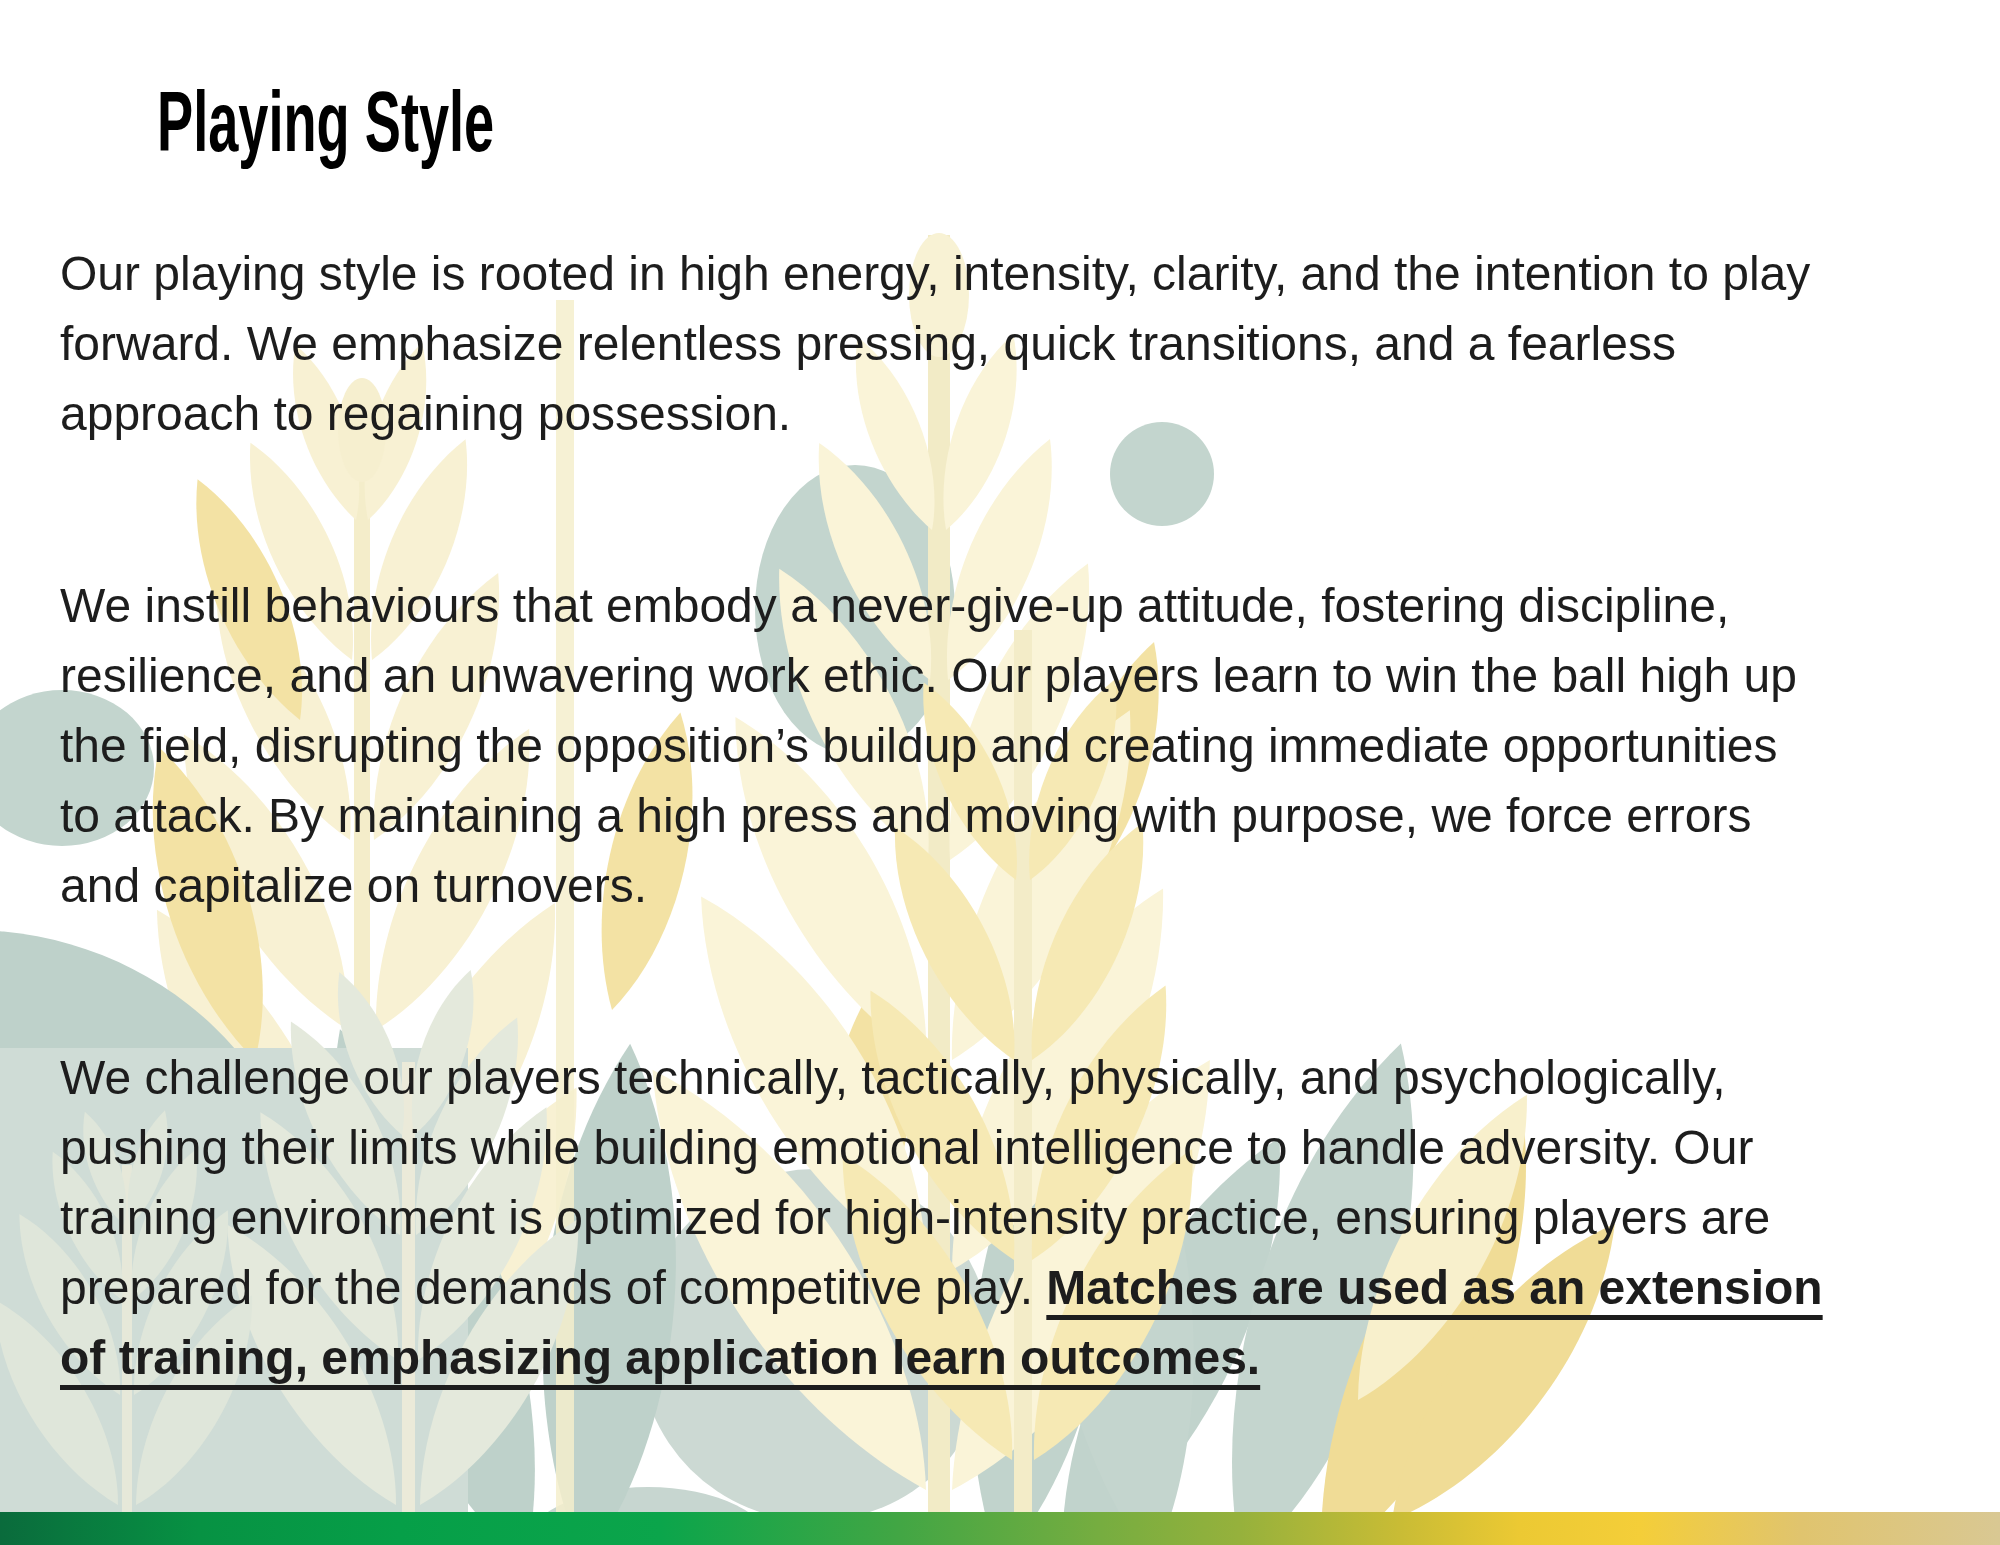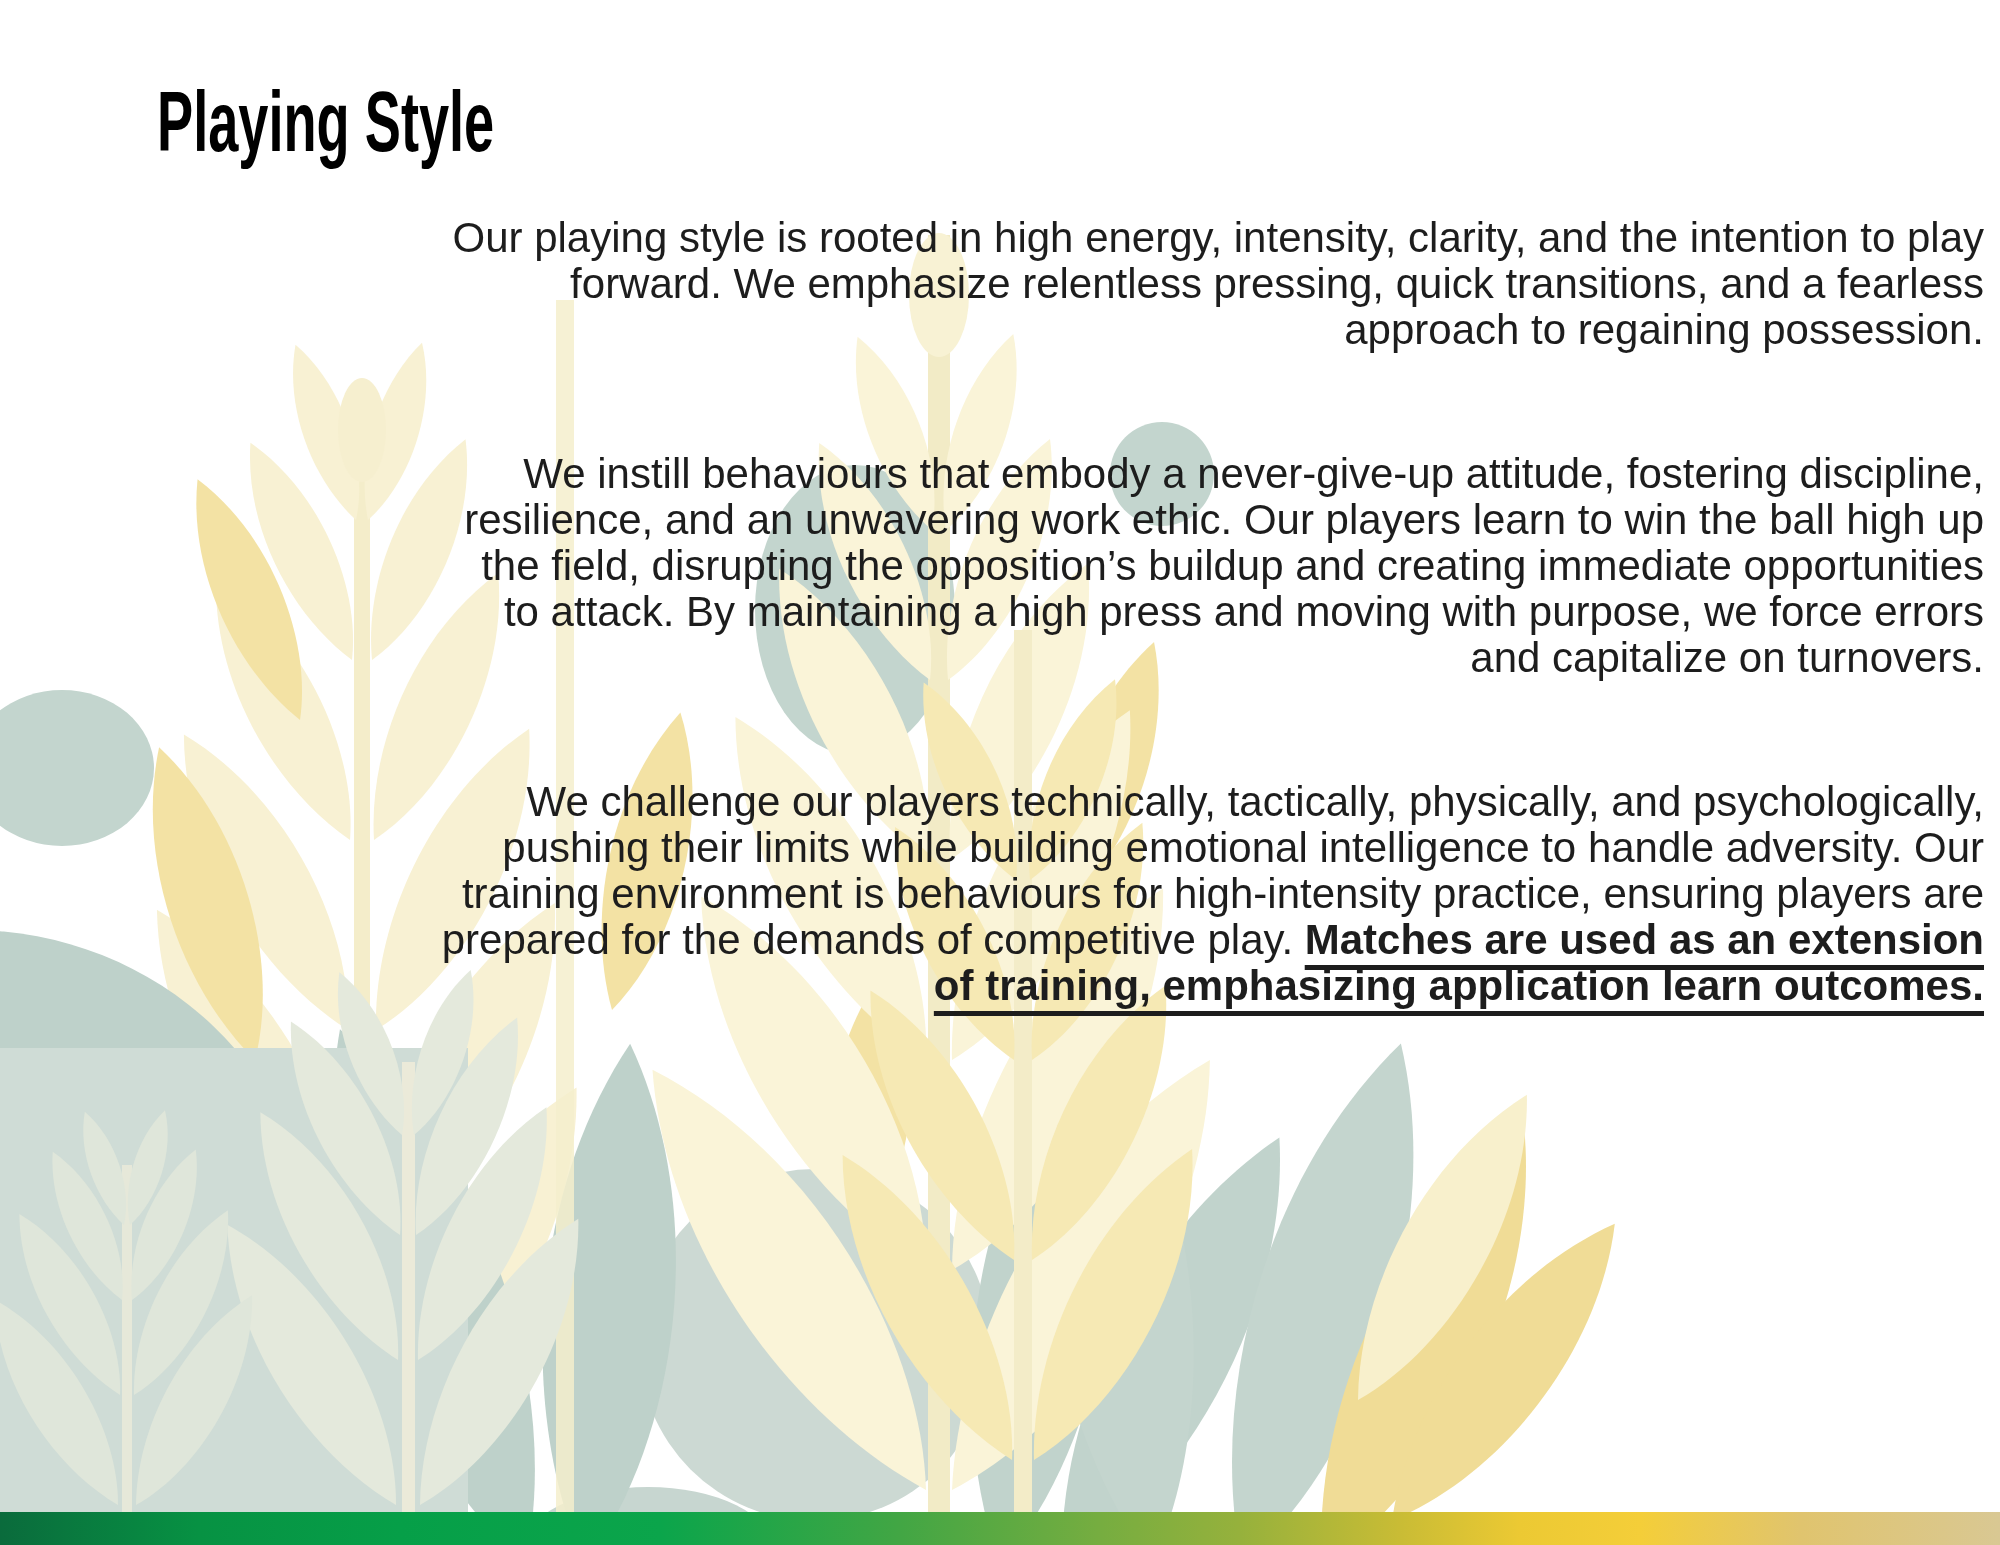--- a/index.html
+++ b/index.html
@@ -16,22 +16,22 @@
   .bg-svg{position:absolute;left:0;top:0;width:2000px;height:1545px;z-index:0;}
   .content{position:absolute;left:0;top:0;width:2000px;height:1545px;z-index:2;padding-left:44px;}
   .slide-title{
     position:absolute;left:157px;top:78px;margin:0;
     font-size:86px;font-weight:bold;line-height:1;color:var(--title);
     transform:scaleX(0.63);transform-origin:left top;letter-spacing:0px;
     white-space:nowrap;
   }
   .body-text{
     position:absolute;left:60px;right:60px;top:169px;
-    text-align:right;color:var(--text);
-    font-size:42px;line-height:46px;white-space:pre-line;
+    text-align:left;color:var(--text);
+    font-size:48px;line-height:70px;white-space:pre-line;
   }
   .body-text p{margin:0 0 52px 0;}
   .emphasis{
     font-weight:bold;
     text-decoration:underline;
     text-decoration-thickness:5px;
     text-underline-offset:11px;
   }
   .footer-values{
     position:absolute;left:33px;top:1447px;
@@ -174,21 +174,21 @@
       <p>Our playing style is rooted in high energy, intensity, clarity, and the intention to play
 forward. We emphasize relentless pressing, quick transitions, and a fearless
 approach to regaining possession.</p>
       <p>We instill behaviours that embody a never-give-up attitude, fostering discipline,
 resilience, and an unwavering work ethic. Our players learn to win the ball high up
 the field, disrupting the opposition’s buildup and creating immediate opportunities
 to attack. By maintaining a high press and moving with purpose, we force errors
 and capitalize on turnovers.</p>
       <p><span>We challenge our players technically, tactically, physically, and psychologically,
 pushing their limits while building emotional intelligence to handle adversity. Our
-training environment is behaviours for high-intensity practice, ensuring players are
+training environment is optimized for high-intensity practice, ensuring players are
 prepared for the demands of competitive play. </span><span class="emphasis">Matches are used as an extension
 of training, emphasizing application learn outcomes. </span></p>
     </div>
 
 
     <div class="gradient-bar"></div>
   </div>
 
 </div>
 

